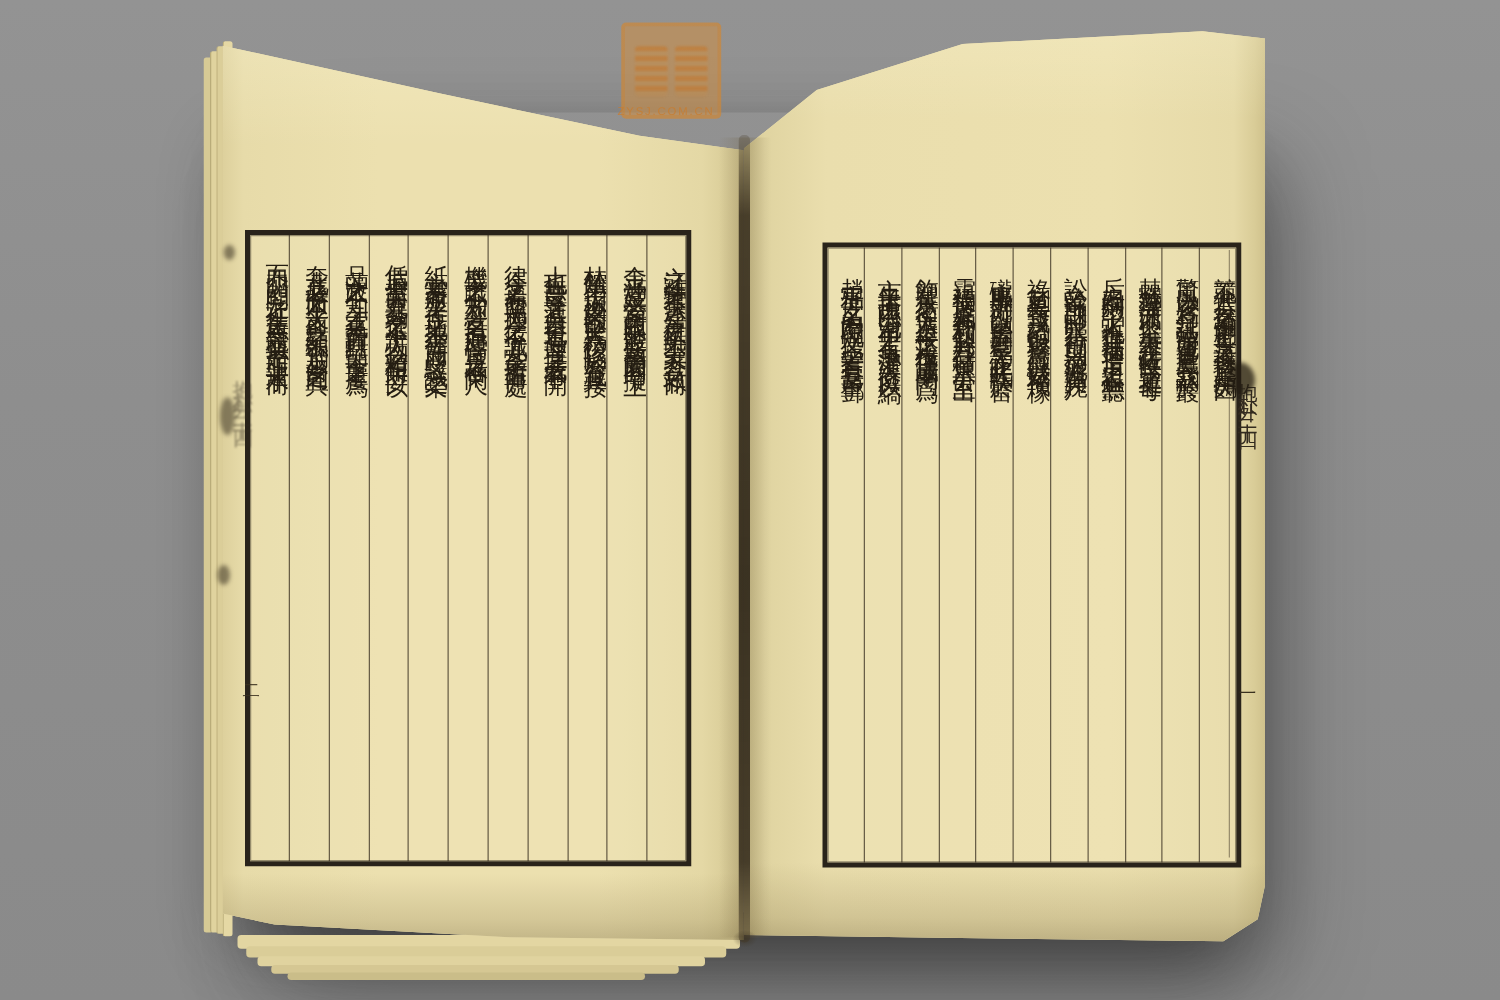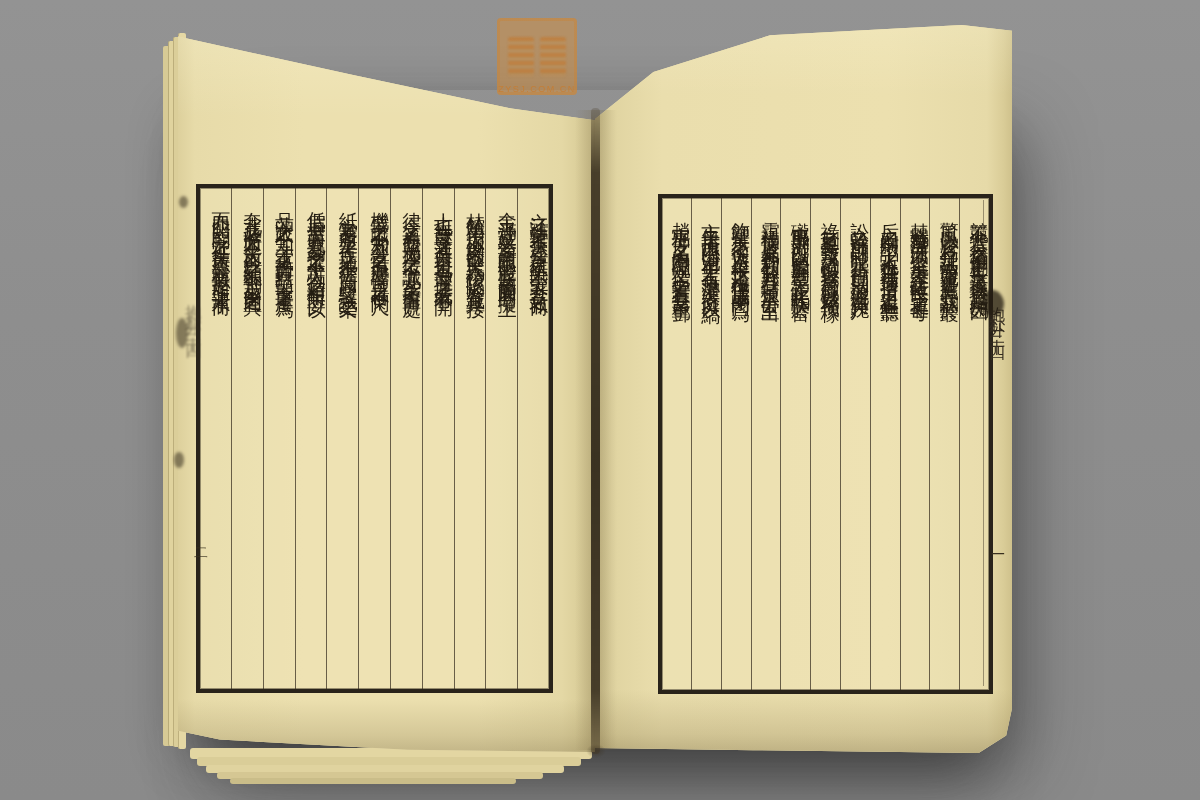--- a/index.html
+++ b/index.html
@@ -92,21 +92,21 @@
   .watermark{left:497px;top:18px;width:80px;height:77px;
     background:rgba(213,142,58,.5);border-radius:4px;
     box-shadow:inset 0 0 0 3px rgba(205,128,45,.35);
     display:flex;align-items:center;justify-content:center;gap:6px;
     filter:blur(.5px);
   }
   .seal-glyph{width:26px;height:40px;border-radius:3px;
     background:repeating-linear-gradient(180deg,rgba(198,118,40,.55) 0 4px,rgba(213,142,58,.15) 4px 8px);
     filter:blur(1px);
   }
-  .wm-caption{left:494px;top:84px;width:86px;text-align:center;
+  .wm-caption{left:494px;top:84px;width:86px;
     font-family:"Liberation Sans","DejaVu Sans",sans-serif;
     font-size:9px;letter-spacing:1.5px;color:rgba(200,125,48,.85);
     filter:blur(.5px);
   }
 </style>
 </head>
 <body>
 
 <div class="abs book-shadow"></div>
 

